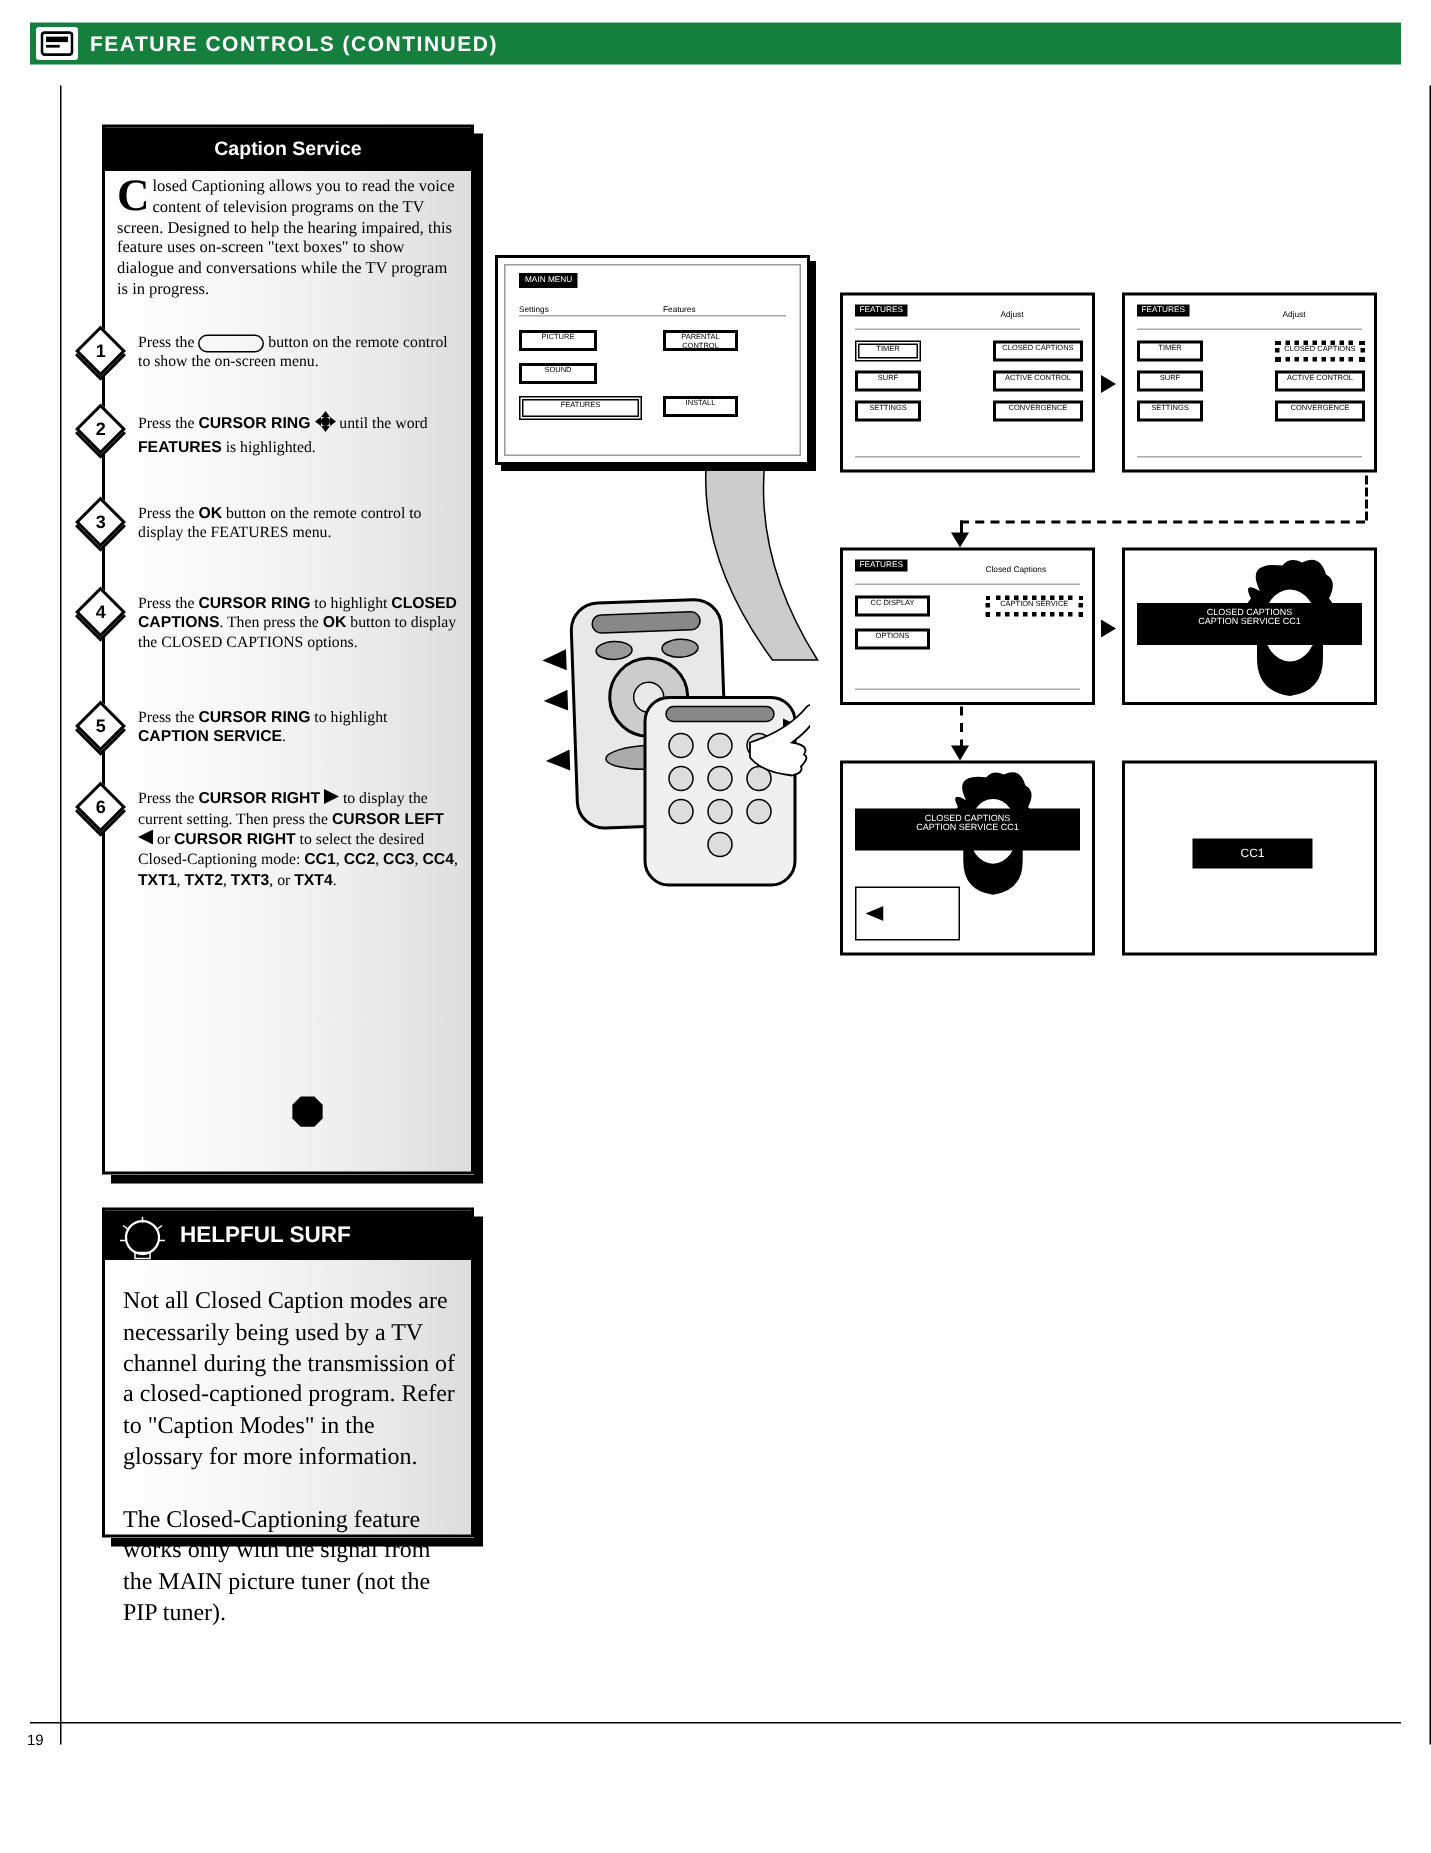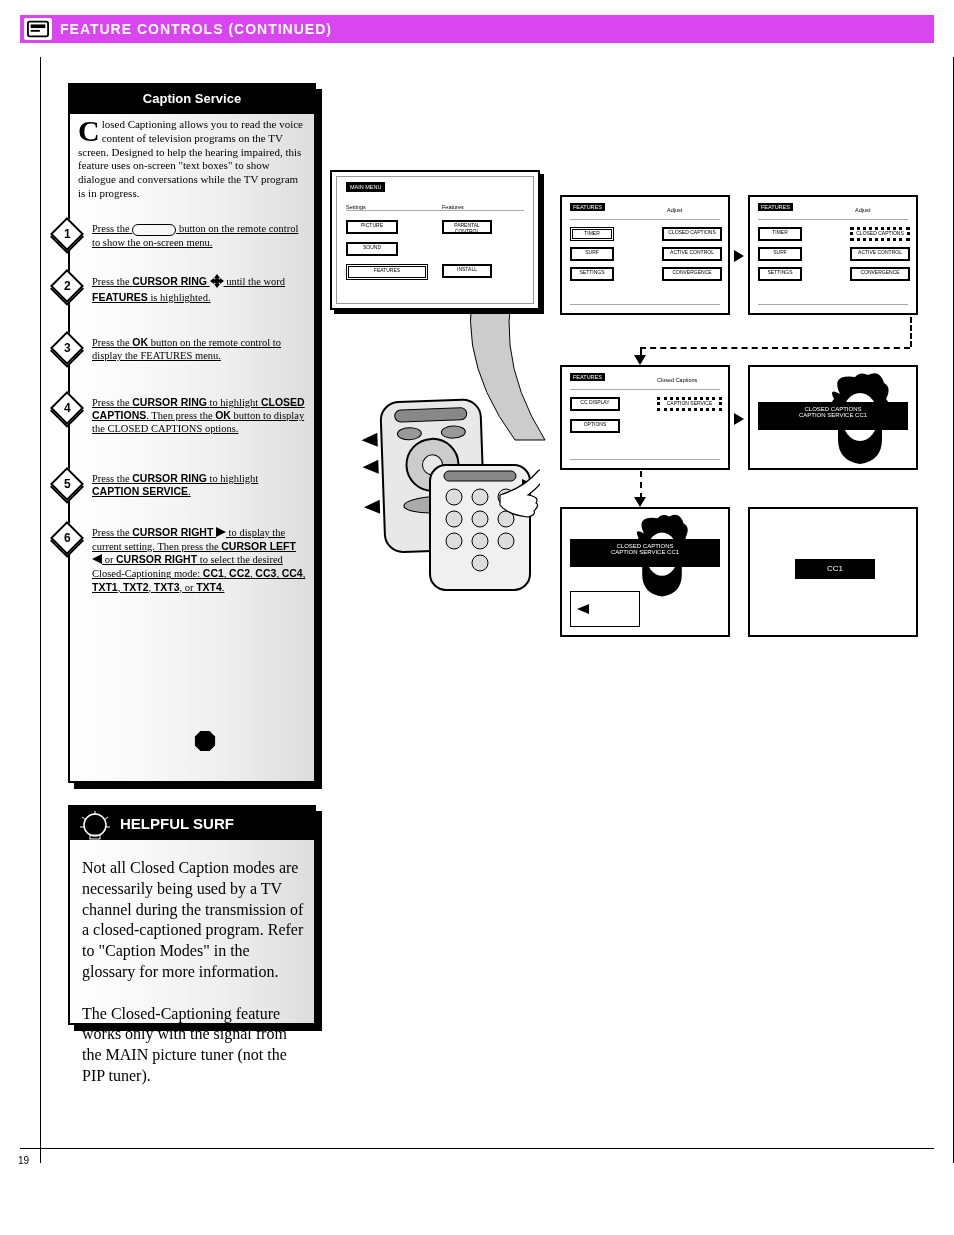--- a/index.html
+++ b/index.html
@@ -12,21 +12,21 @@
     position: relative;
   }
   .page {
     position: absolute;
     left: 20px;
     top: 15px;
     width: 914px;
     height: 1160px;
   }
   .header-bar {
-    background: #d946ef;
+    background: #15803d;
     color: #fff;
     height: 28px;
     display: flex;
     align-items: center;
     font-family: Arial, sans-serif;
     font-weight: bold;
     letter-spacing: 1px;
     font-size: 14px;
     padding-left: 4px;
   }
@@ -103,21 +103,20 @@
   .step-diamond span {
     transform: rotate(-45deg);
     font-weight: bold;
     font-family: Arial, sans-serif;
     font-size: 12px;
   }
   .step-text {
     padding-left: 14px;
     font-size: 10.5px;
     line-height: 1.25;
-    text-decoration: underline;
   }
   .step-text b { font-family: Arial, sans-serif; }
   .inline-icon {
     display: inline-block;
     vertical-align: middle;
   }
   .stop-octagon {
     position: absolute;
     left: 124px;
     bottom: 12px;

